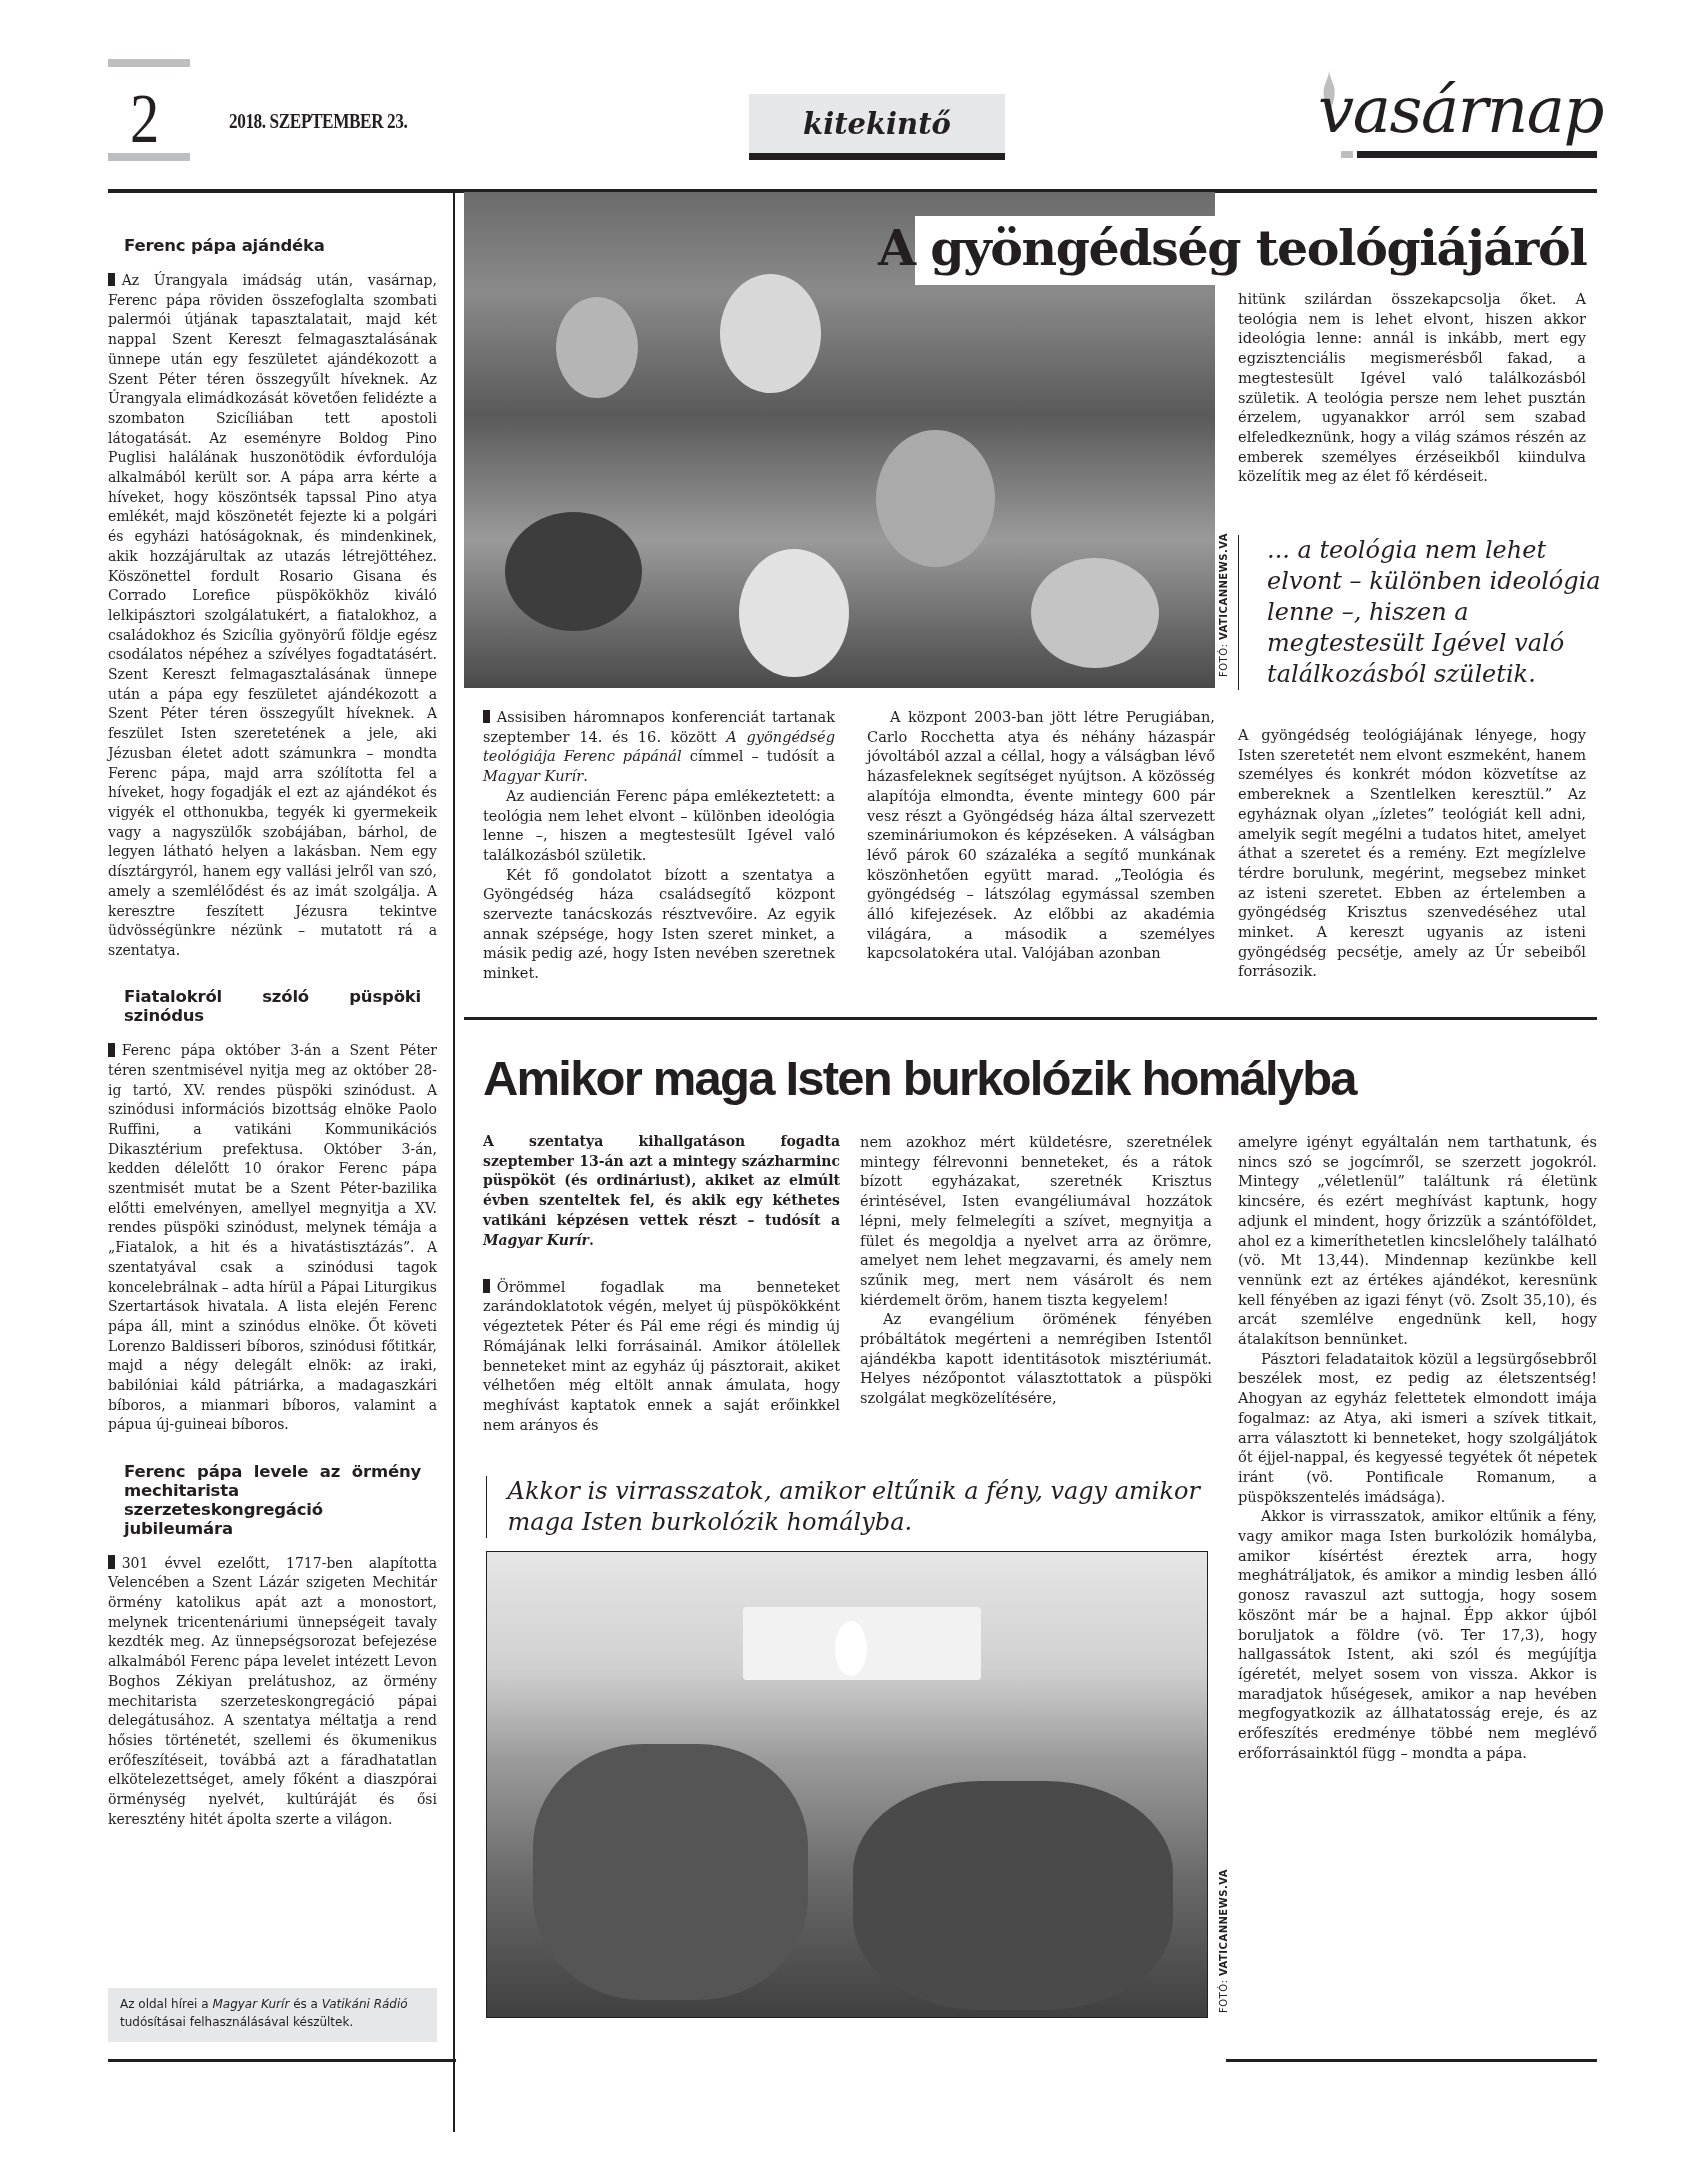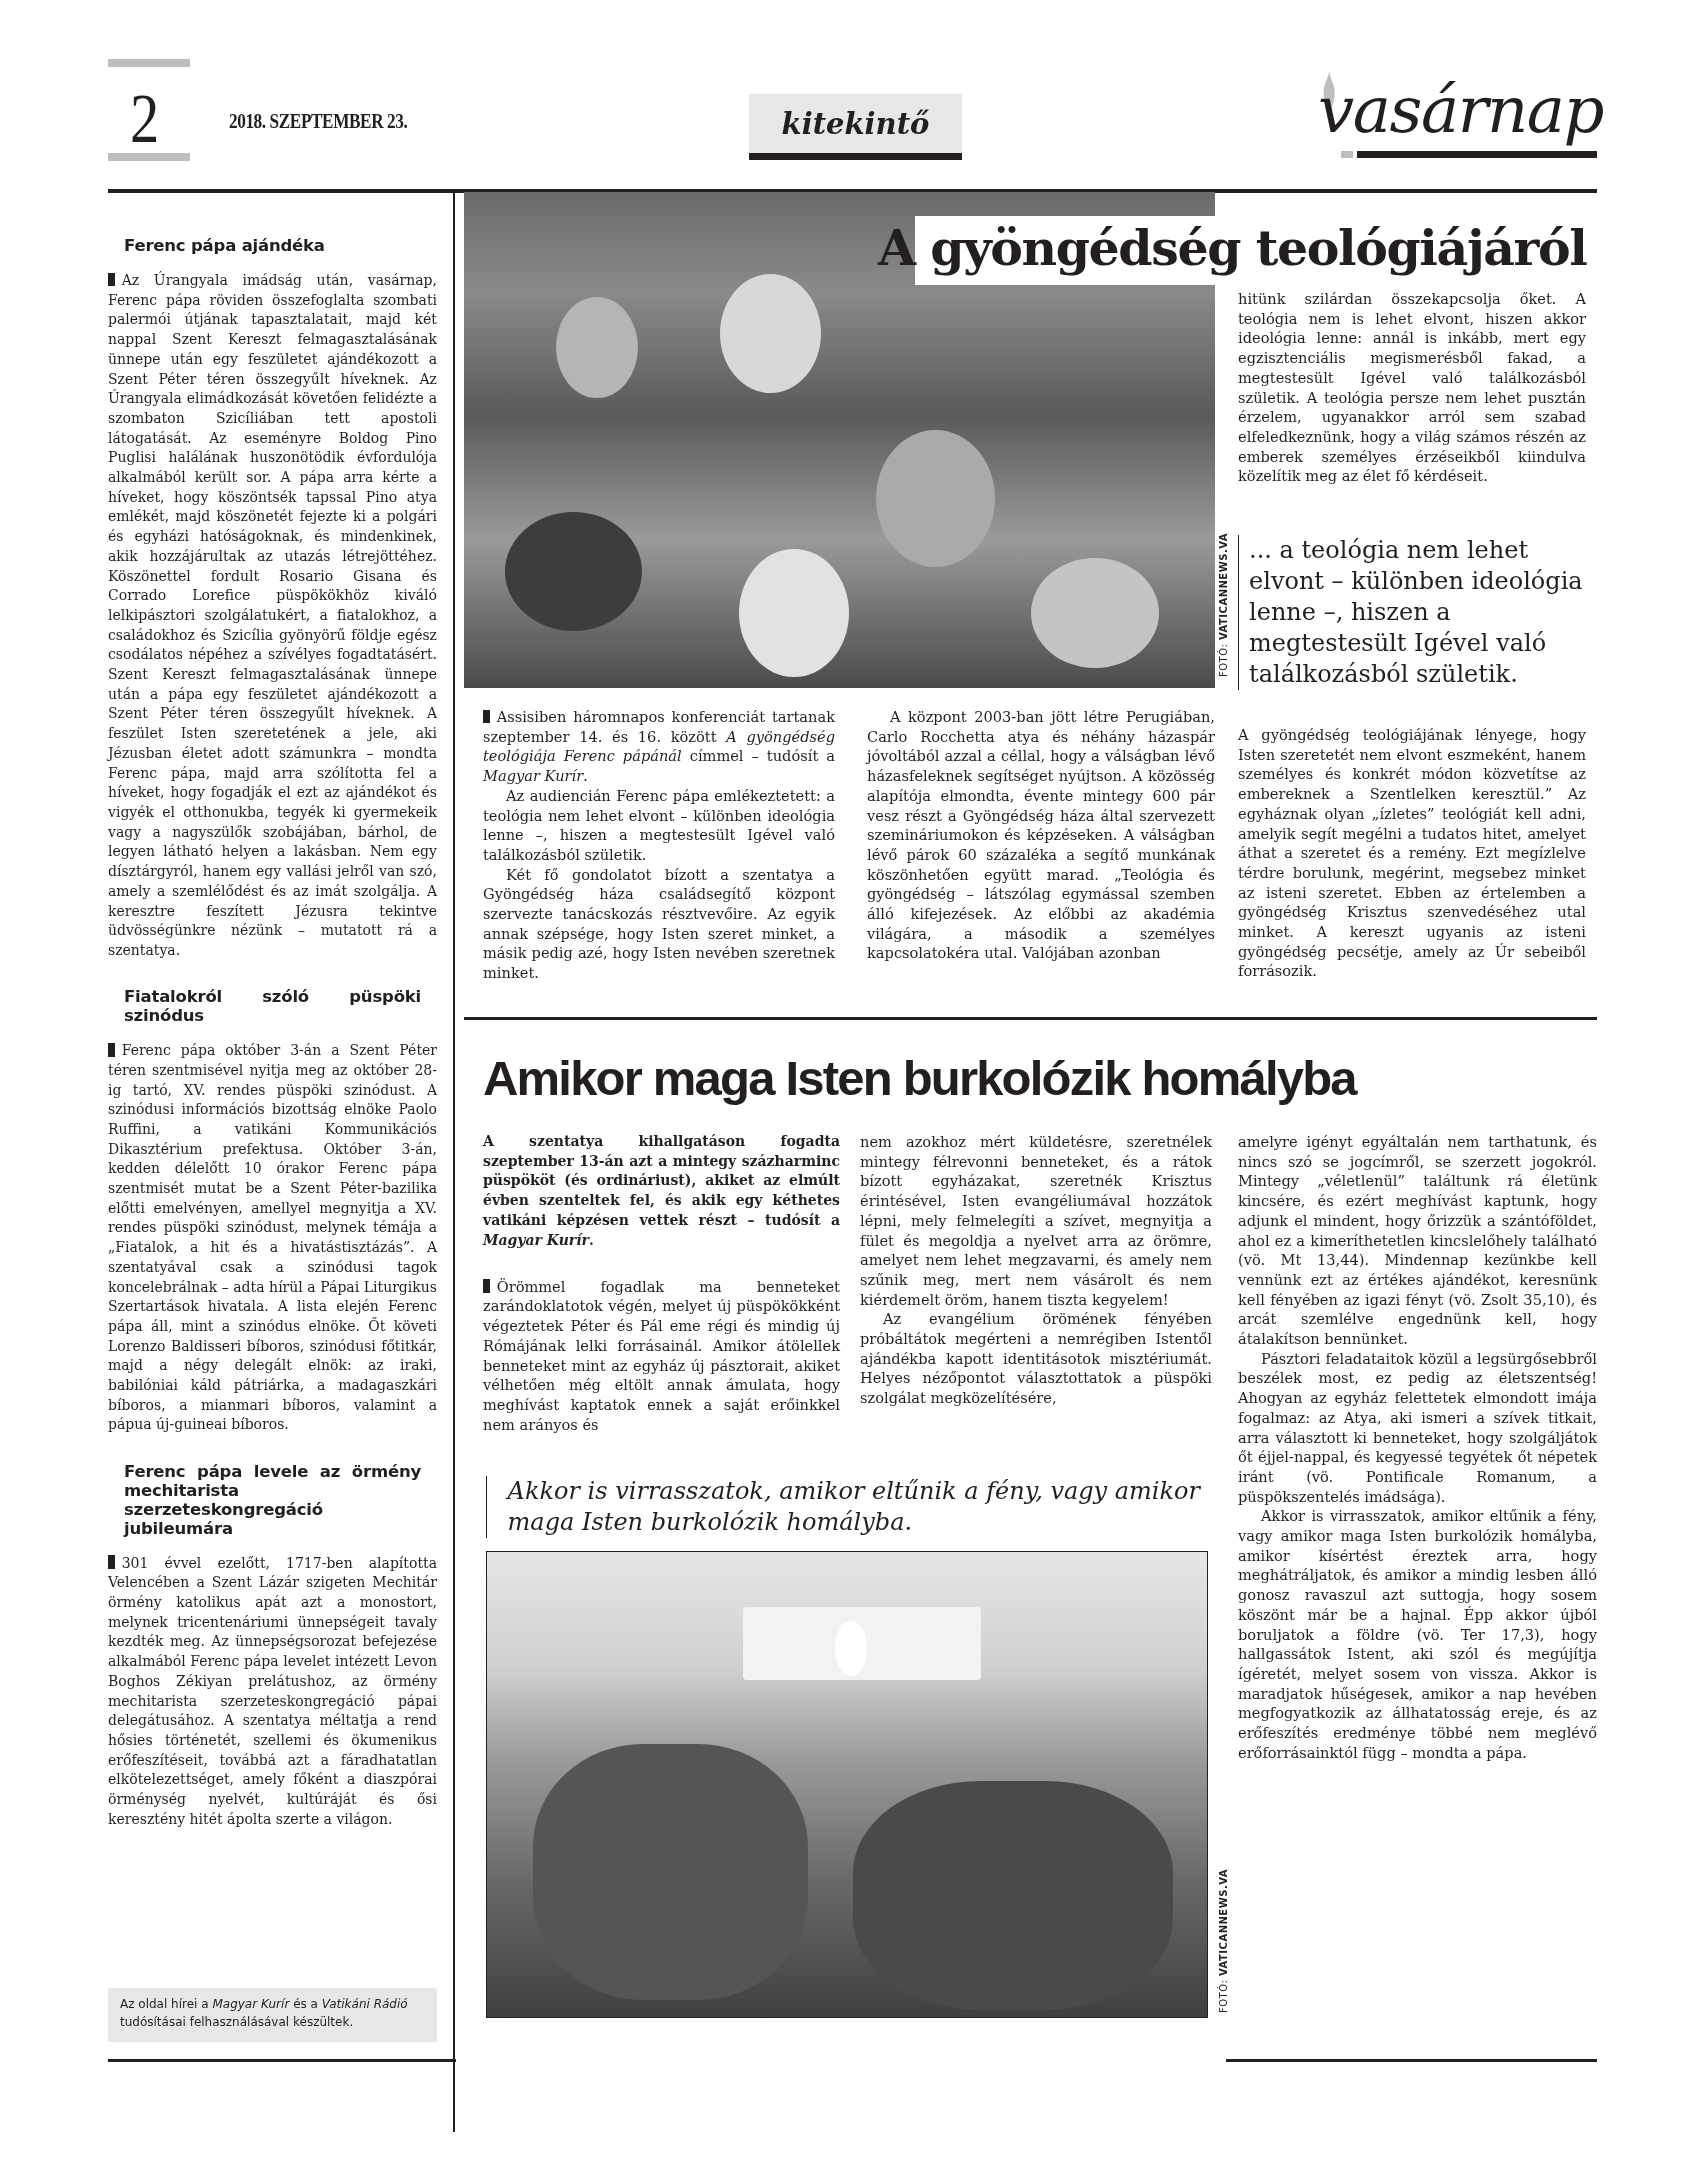--- a/index.html
+++ b/index.html
@@ -3,21 +3,21 @@
 <meta charset="utf-8">
 <style>
   html, body { margin:0; padding:0; background:#ffffff; }
   body { width:1702px; height:2161px; position:relative; overflow:hidden; color:#231f20; font-family:"DejaVu Serif", serif; }
   .abs { position:absolute; }
 
   
   .page-num { left:130px; top:85px; font-family:"Liberation Serif", serif; font-size:69px; line-height:1; color:#231f20; transform:scaleX(0.85); transform-origin:left top; }
   .page-num-bar { left:108px; width:82px; height:8.2px; background:#bdbec0; }
   .date { left:229px; top:109px; font-family:"Liberation Serif", serif; font-size:21px; font-weight:bold; letter-spacing:-0.5px; transform:scaleX(0.82); transform-origin:left top; }
-  .section-box { left:749px; top:94px; width:213px; height:59px; background:#e6e7e8; border-bottom:7.3px solid #231f20; box-sizing:content-box; display:flex; align-items:center; justify-content:center; }
+  .section-box { left:749px; top:94px; width:256px; height:59px; background:#e6e7e8; border-bottom:7.3px solid #231f20; box-sizing:content-box; display:flex; align-items:center; justify-content:center; }
   .section-box span { font-family:"DejaVu Serif", serif; font-style:italic; font-weight:bold; font-size:29px; }
   .logo { left:1318px; top:78px; font-family:"DejaVu Serif", serif; font-style:italic; font-size:64px; letter-spacing:-1.4px; line-height:1; }
   .logo-rule { left:1357px; top:151px; width:240px; height:7.3px; background:#231f20; }
   .logo-grey { left:1341px; top:151px; width:12px; height:7.3px; background:#bdbec0; }
   .logo-flame { left:1320px; top:71px; width:18.3px; height:43px; }
   .top-rule { left:108px; top:189px; width:1489px; height:3.7px; background:#231f20; }
 
   
   .sidebar { left:108px; top:220px; width:329px; font-size:14px; line-height:19.7px; text-align:justify; hyphens:manual; }
   .sidebar h3 { font-family:"DejaVu Sans", sans-serif; font-weight:bold; font-size:16.5px; line-height:19px; margin:16px; letter-spacing:-0.2px; }
@@ -34,21 +34,21 @@
   .photo-credit { font-family:"DejaVu Sans", sans-serif; font-size:10px; font-weight:normal; letter-spacing:0.5px; transform:rotate(-90deg); transform-origin:left top; white-space:nowrap; }
   .photo-credit b { font-weight:bold; }
 
   .headline1-box { left:915px; top:216px; width:682px; height:69px; background:#ffffff; }
   .headline1 { left:878px; top:222px; font-family:"DejaVu Serif", serif; font-weight:bold; font-size:49px; line-height:1.1; letter-spacing:-1.4px; white-space:nowrap; }
 
   .article-text { font-size:14.6px; line-height:19.7px; text-align:justify; }
   .article-text p { margin:0; }
   .article-text .indent { text-indent:23px; }
   .right-col-1 { left:1238px; top:289px; width:348px; }
-  .pullquote1 { left:1238px; top:535px; width:339px; border-left:1.8px solid #231f20; padding-left:10px; font-size:24px; line-height:31px; }
+  .pullquote1 { left:1238px; top:535px; width:339px; border-left:1.8px solid #231f20; padding-left:28px; font-style:italic; font-size:24px; line-height:31px; }
   .right-col-2 { left:1238px; top:725px; width:348px; }
   .mid-col-1 { left:483px; top:707px; width:352px; }
   .mid-col-2 { left:867px; top:707px; width:348px; }
   .mid-rule { left:464px; top:1017px; width:1133px; height:2.7px; background:#231f20; }
 
   .headline2 { left:483px; top:1052px; font-family:Liberation Sans, sans-serif; font-weight:bold; font-size:49px; line-height:1.1; letter-spacing:-1.8px; white-space:nowrap; }
   .bcol-1 { left:483px; top:1132px; width:357px; }
   .bcol-1 .lede { font-weight:bold; font-size:14px; line-height:19.7px; margin-bottom:26.5px; }
   .bcol-2 { left:860px; top:1132px; width:352px; }
   .bcol-3 { left:1238px; top:1132px; width:359px; }

